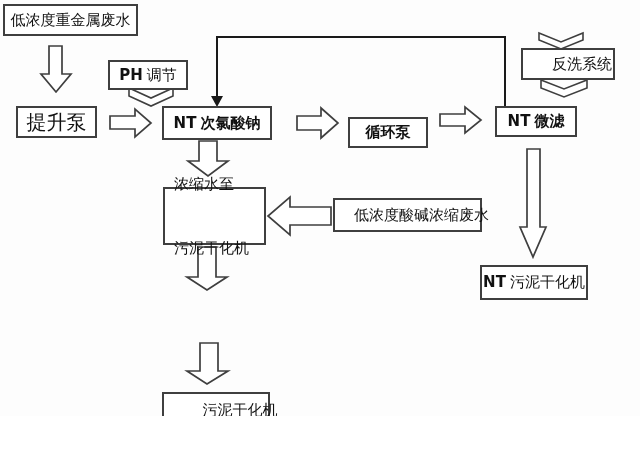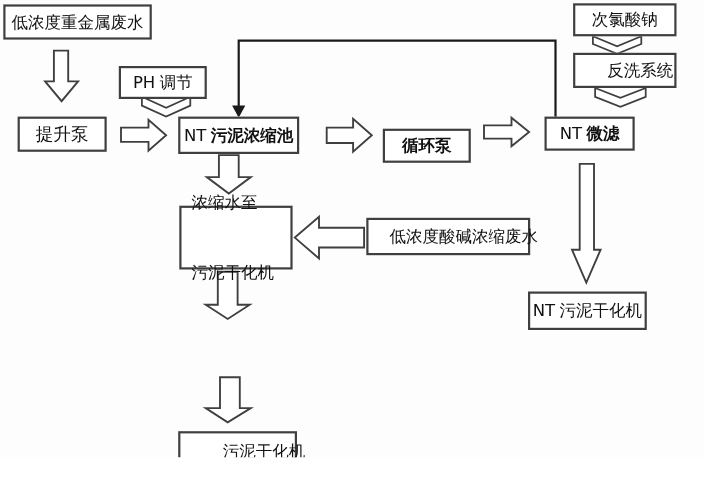--- a/index.html
+++ b/index.html
@@ -40,21 +40,21 @@
     border: 2px solid #3f3f3f;
     background: #ffffff;
     color: #111111;
     font-size: 15px;
     line-height: 1.25;
     display: flex;
     align-items: center;
     justify-content: center;
     white-space: nowrap;
   }
-  .box .prefix { font-weight: normal; margin-right: 4px; }
+  .box .prefix { font-weight: bold; margin-right: 4px; }
   .box.bold { font-weight: bold; }
   .box.two-line {
     flex-direction: column;
     align-items: flex-start;
     justify-content: center;
     padding-left: 9px;
   }
 </style>
 </head>
 <body>
@@ -78,46 +78,43 @@
     <polygon class="chevron-arrow" points="541,80 564,89 587,80 587,88 564,97 541,88"></polygon>
 
     <path class="solid-line" d="M505,107 L505,37 L217,37 L217,97"></path>
     <polygon class="solid-head" points="211,96 223,96 217,107"></polygon>
   </svg>
 
   <div class="box" style="left:3px; top:4px; width:135px; height:32px;">
     <span>低浓度重金属废水</span>
   </div>
 
-  <div class="box" style="left:16px; top:106px; width:81px; height:32px; font-size:16px;">
+  <div class="box" style="left:16px; top:106px; width:81px; height:32px; font-size:20px;">
     <span>提升泵</span>
   </div>
 
   <div class="box" style="left:108px; top:60px; width:80px; height:30px;">
     <span class="prefix">PH</span>
     <span>调节</span>
   </div>
 
   <div class="box bold" style="left:162px; top:106px; width:110px; height:34px;">
     <span class="prefix">NT</span>
-    <span>污泥浓缩池</span>
+    <span>次氯酸钠</span>
   </div>
 
   <div class="box bold" style="left:348px; top:117px; width:80px; height:31px;">
     <span>循环泵</span>
   </div>
 
   <div class="box bold" style="left:495px; top:106px; width:82px; height:31px;">
     <span class="prefix">NT</span>
     <span>微滤</span>
   </div>
 
-  <div class="box" style="left:521px; top:3px; width:94px; height:30px;">
-    <span>次氯酸钠</span>
-  </div>
 
   <div class="box" style="left:521px; top:48px; width:94px; height:32px;padding-left:28px;">
     <span>反洗系统</span>
   </div>
 
   <div class="box two-line" style="left:163px; top:187px; width:103px; height:58px;gap:45px;">
     <div>浓缩水至</div>
     <div>污泥干化机</div>
   </div>
 

